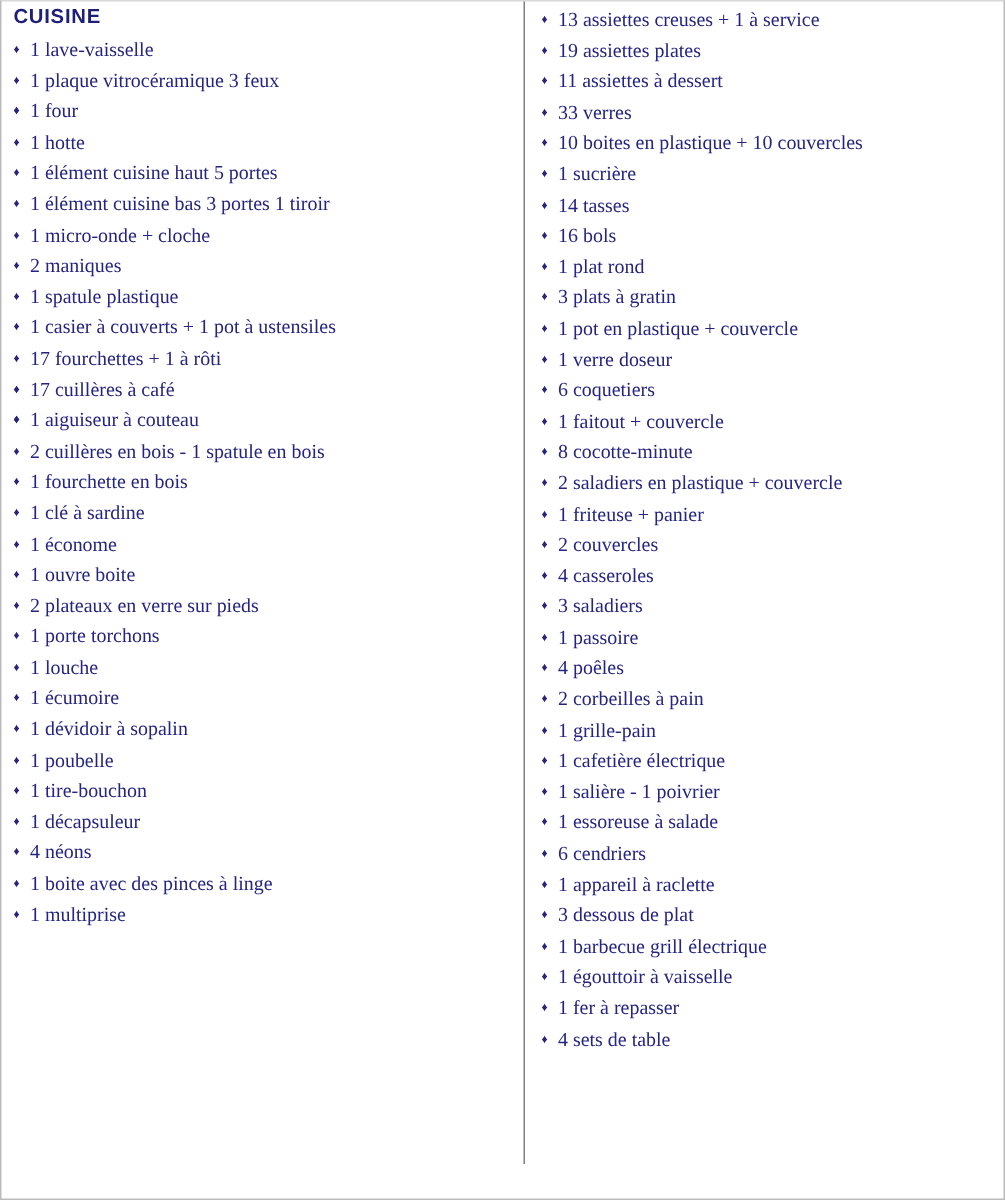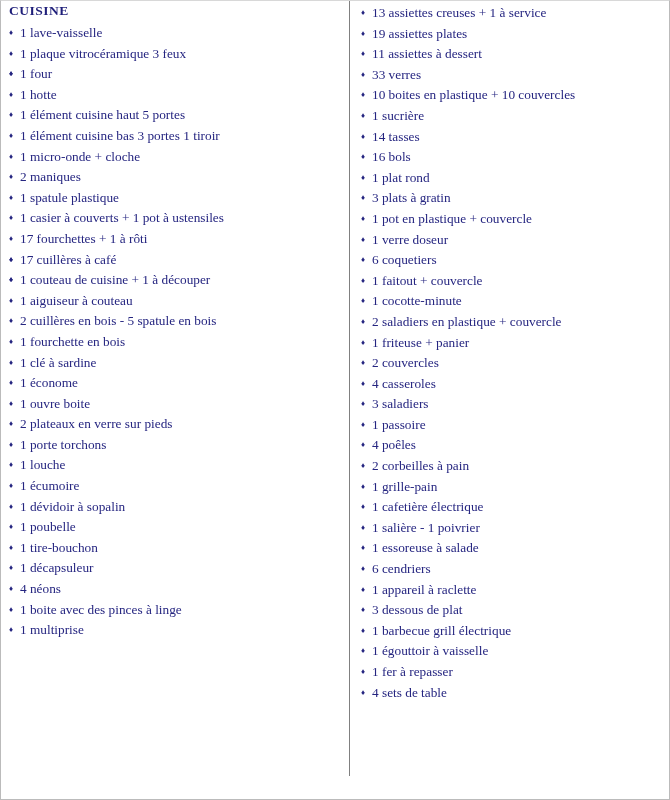--- a/index.html
+++ b/index.html
@@ -21,21 +21,21 @@
     box-sizing: border-box;
     border-left: 1px solid #bbbbbb;
     border-right: 1px solid #bbbbbb;
     border-bottom: 1px solid #bbbbbb;
     border-top: 1px solid #d8d8d8;
   }
   .title {
     position: absolute;
     left: 8px;
     top: 2px;
-    font-family: Liberation Serif, serif;
+    font-family: Liberation Sans, sans-serif;
     font-weight: bold;
     font-size: 13.5px;
     letter-spacing: 0.5px;
     color: #1f1f7a;
   }
   .columns {
     position: absolute;
     left: 0;
     top: 0;
     width: 670px;
@@ -109,23 +109,23 @@
           <li><span class="bullet">♦</span><span class="txt">1 élément cuisine haut 5 portes</span></li>
           <li><span class="bullet">♦</span><span class="txt">1 élément cuisine bas 3 portes 1 tiroir</span></li>
           <li><span class="bullet">♦</span><span class="txt">1 micro-onde + cloche</span></li>
           <li><span class="bullet">♦</span><span class="txt">2 maniques</span></li>
           <li><span class="bullet">♦</span><span class="txt">1 spatule plastique</span></li>
           <li><span class="bullet">♦</span><span class="txt">1 casier à couverts + 1 pot à ustensiles</span></li>
           <li><span class="bullet">♦</span><span class="txt">17 fourchettes + 1 à rôti</span></li>
           <li><span class="bullet">♦</span></li>
           <li><span class="bullet">♦</span><span class="txt">17 cuillères à café</span></li>
           <li><span class="bullet">♦</span></li>
-          <li><span class="bullet">♦</span><span class="txt">1 couteau de cuisine + 1 à découper</span></li>
+          <li><span class="bullet">♦</span></li>
           <li><span class="bullet">♦</span><span class="txt">1 aiguiseur à couteau</span></li>
-          <li><span class="bullet">♦</span><span class="txt">2 cuillères en bois  -  5 spatule en bois</span></li>
+          <li><span class="bullet">♦</span><span class="txt">2 cuillères en bois  -  1 spatule en bois</span></li>
           <li><span class="bullet">♦</span><span class="txt">1 fourchette en bois</span></li>
           <li><span class="bullet">♦</span><span class="txt">1 clé à sardine</span></li>
           <li><span class="bullet">♦</span><span class="txt">1 économe</span></li>
           <li><span class="bullet">♦</span><span class="txt">1 ouvre boite</span></li>
           <li><span class="bullet">♦</span><span class="txt">2 plateaux en verre sur pieds</span></li>
           <li><span class="bullet">♦</span><span class="txt">1 porte torchons</span></li>
           <li><span class="bullet">♦</span><span class="txt">1 louche</span></li>
           <li><span class="bullet">♦</span><span class="txt">1 écumoire</span></li>
           <li><span class="bullet">♦</span><span class="txt">1 dévidoir à sopalin</span></li>
           <li><span class="bullet">♦</span><span class="txt">1 poubelle</span></li>
@@ -145,21 +145,21 @@
           <li><span class="bullet">♦</span><span class="txt">10 boites en plastique + 10 couvercles</span></li>
           <li><span class="bullet">♦</span><span class="txt">1 sucrière</span></li>
           <li><span class="bullet">♦</span><span class="txt">14 tasses</span></li>
           <li><span class="bullet">♦</span><span class="txt">16 bols</span></li>
           <li><span class="bullet">♦</span><span class="txt">1 plat rond</span></li>
           <li><span class="bullet">♦</span><span class="txt">3 plats à gratin</span></li>
           <li><span class="bullet">♦</span><span class="txt">1 pot en plastique + couvercle</span></li>
           <li><span class="bullet">♦</span><span class="txt">1 verre doseur</span></li>
           <li><span class="bullet">♦</span><span class="txt">6 coquetiers</span></li>
           <li><span class="bullet">♦</span><span class="txt">1 faitout + couvercle</span></li>
-          <li><span class="bullet">♦</span><span class="txt">1 cocotte-minute</span></li>
+          <li><span class="bullet">♦</span><span class="txt">8 cocotte-minute</span></li>
           <li><span class="bullet">♦</span><span class="txt">2 saladiers en plastique + couvercle</span></li>
           <li><span class="bullet">♦</span><span class="txt">1 friteuse + panier</span></li>
           <li><span class="bullet">♦</span><span class="txt">2 couvercles</span></li>
           <li><span class="bullet">♦</span><span class="txt">4 casseroles</span></li>
           <li><span class="bullet">♦</span><span class="txt">3 saladiers</span></li>
           <li><span class="bullet">♦</span><span class="txt">1 passoire</span></li>
           <li><span class="bullet">♦</span><span class="txt">4 poêles</span></li>
           <li><span class="bullet">♦</span><span class="txt">2 corbeilles à pain</span></li>
           <li><span class="bullet">♦</span><span class="txt">1 grille-pain</span></li>
           <li><span class="bullet">♦</span><span class="txt">1 cafetière électrique</span></li>

